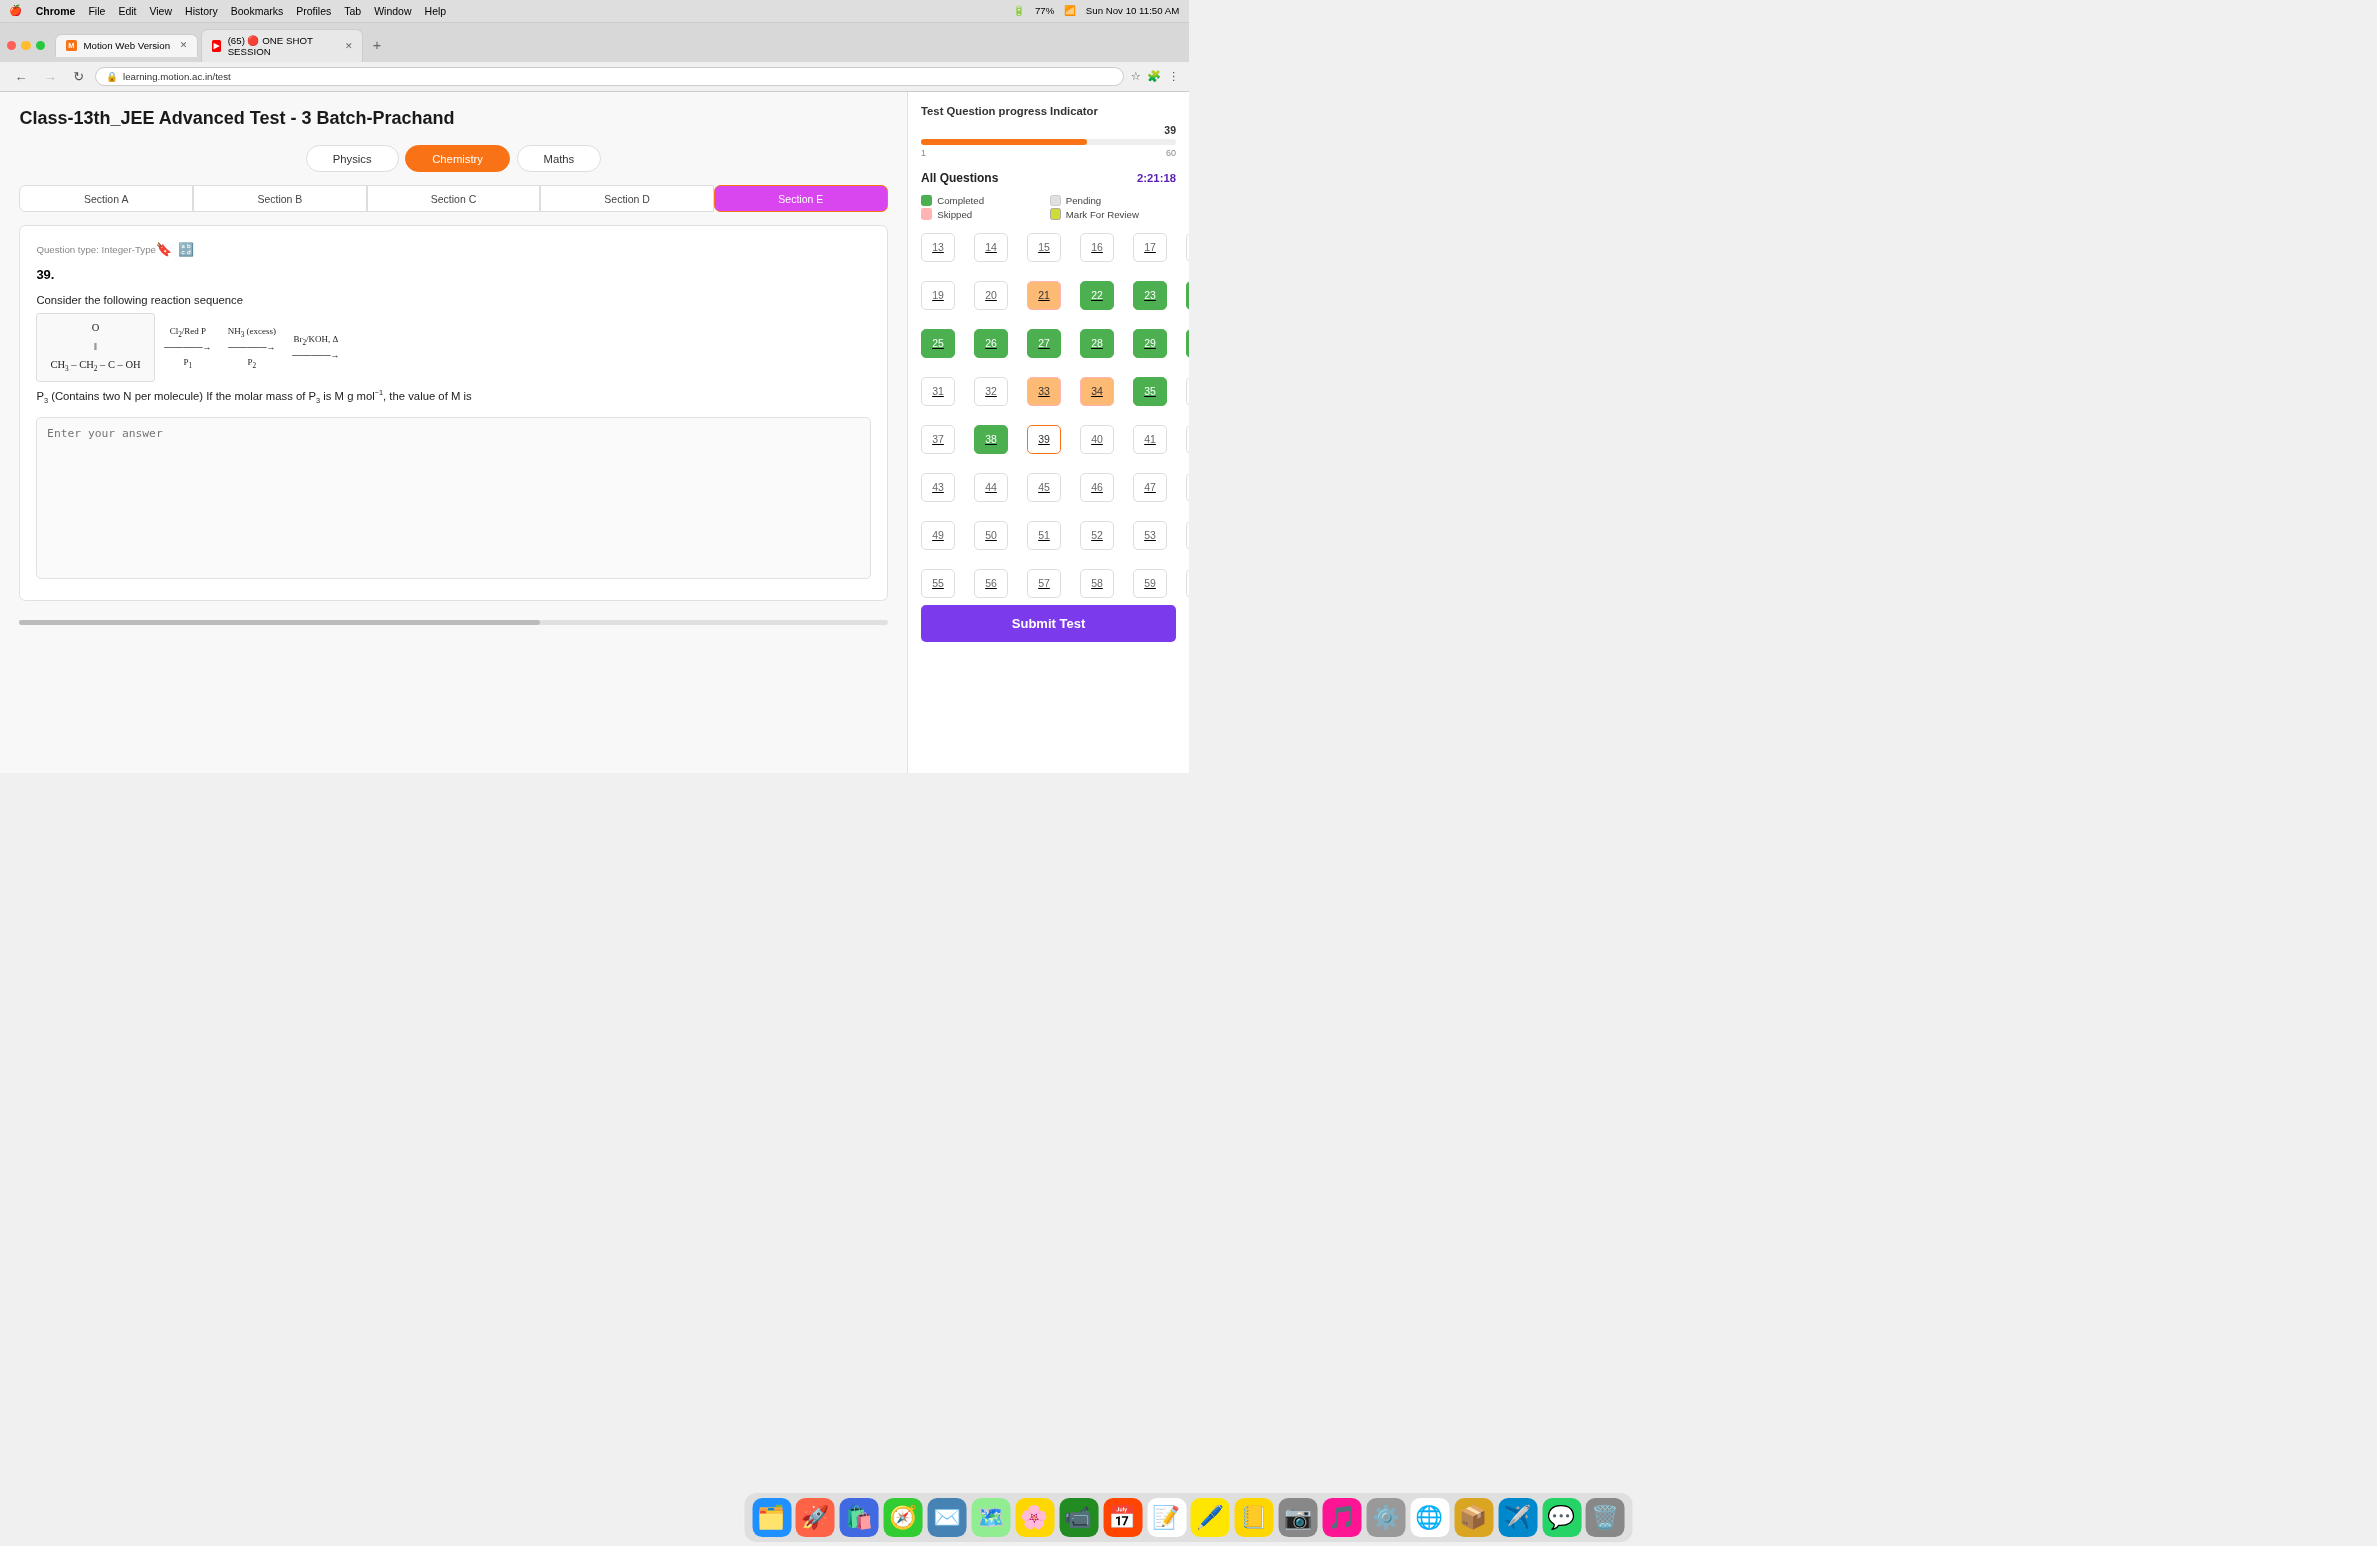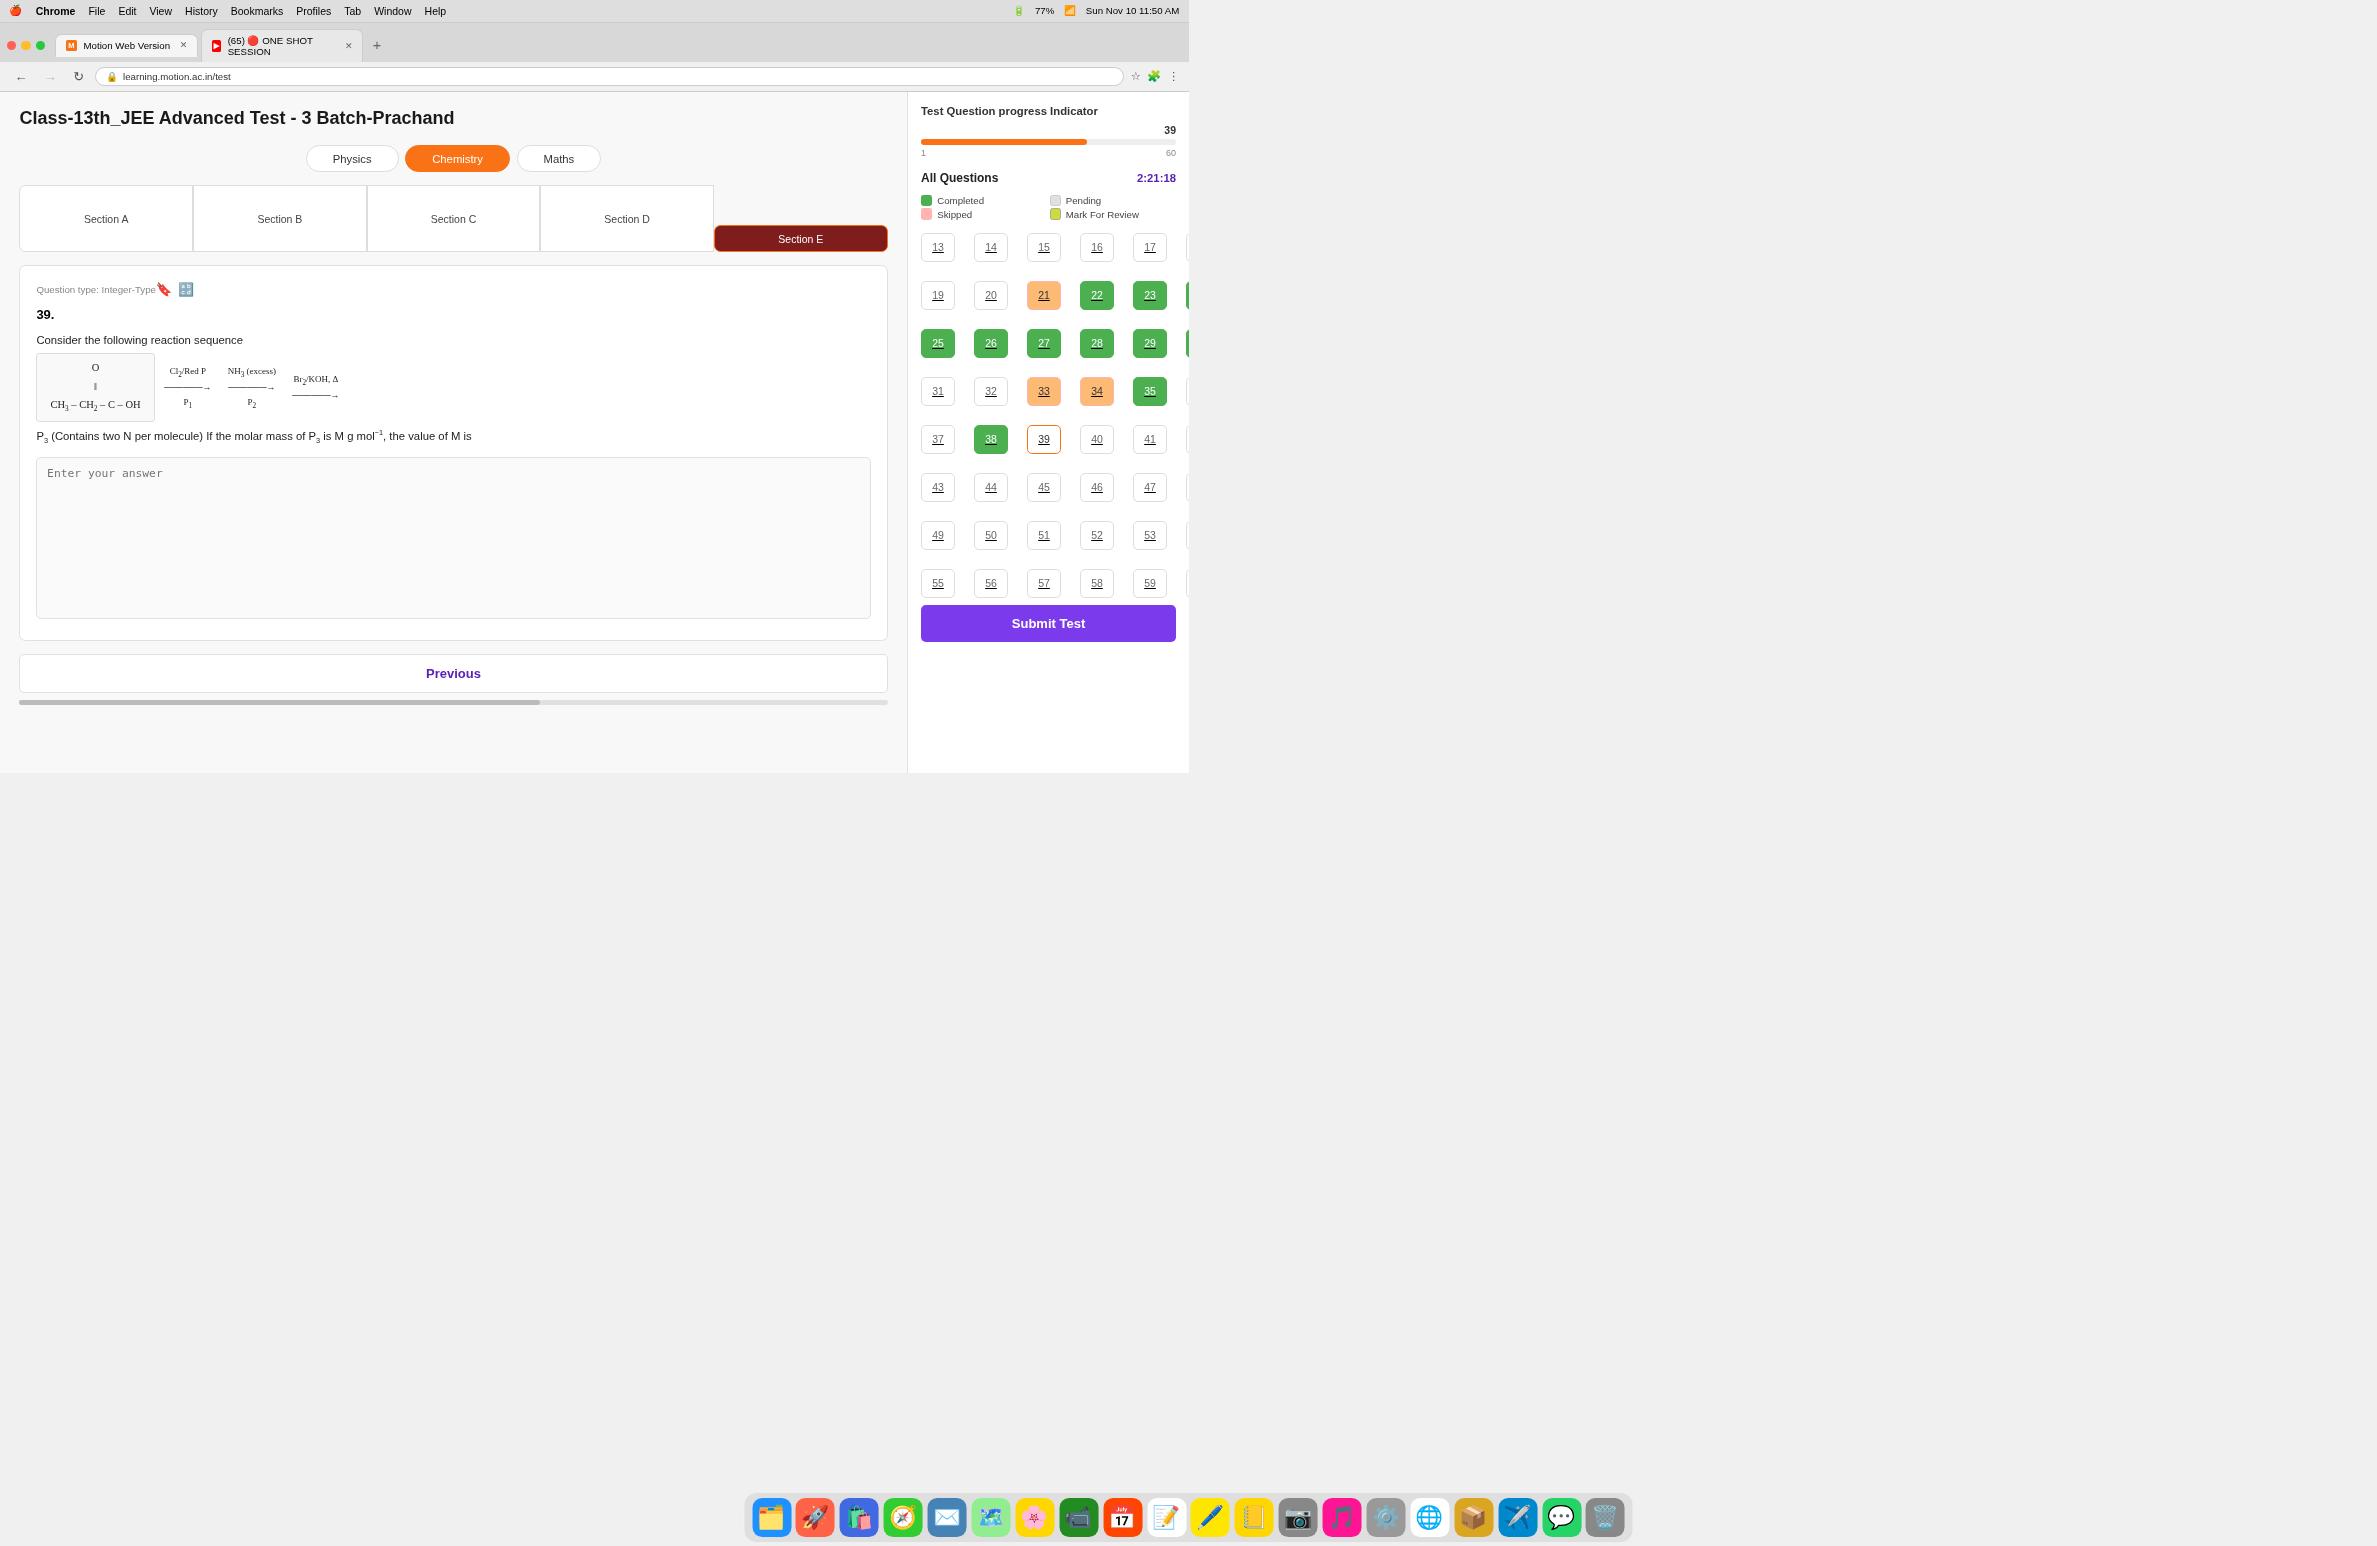--- a/index.html
+++ b/index.html
@@ -165,25 +165,24 @@
       background: white;
       cursor: pointer;
       font-size: 10.5px;
       color: #444;
       flex: 1;
       text-align: center;
     }
     .section-tab:first-child { border-radius: 6.5px 0 0 6.5px; }
     .section-tab:last-child { border-radius: 0 6.5px 6.5px 0; }
     .section-tab.active {
-      background: #7f1d1d;
+      background: #d946ef;
       color: white;
       border-color: #f97316;
       border-radius: 6.5px;
-      margin-top: 40px;
     }
 
     
     .question-card {
       background: white;
       border-radius: 6.5px;
       border: 0.8px solid #e0e0e0;
       padding: 16px;
       margin-bottom: 13px;
     }
@@ -527,21 +526,20 @@
           </div>
         </div>
         <div style="margin-top:4.9px; font-size:11.3px;">
           P<sub>3</sub> (Contains two N per molecule) If the molar mass of P<sub>3</sub> is M g mol<sup>−1</sup>, the value of M is
         </div>
         <textarea class="answer-input" placeholder="Enter your answer" style=""></textarea>
       </div>
     </div>
 
     <div class="nav-buttons">
-      <button class="btn-previous">Previous</button>
     </div>
 
     <div style="height:4.9px;background:#e0e0e0;border-radius:2.4px;margin-top:6.5px;">
       <div style="height:100%;width:60%;background:#bbb;border-radius:2.4px;"></div>
     </div>
 
   </div>
 
   <div class="right-sidebar">
 

